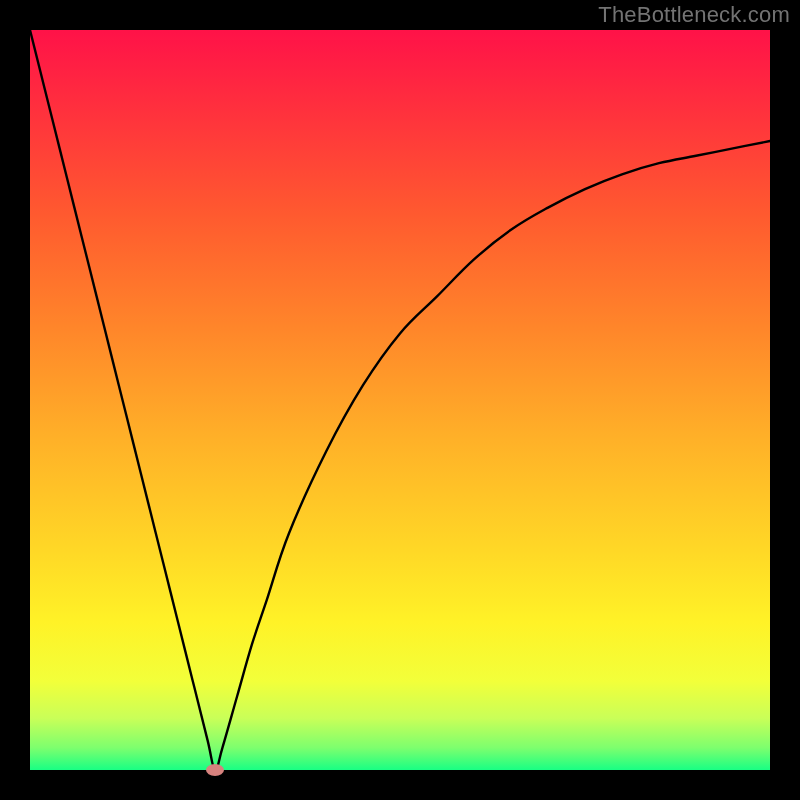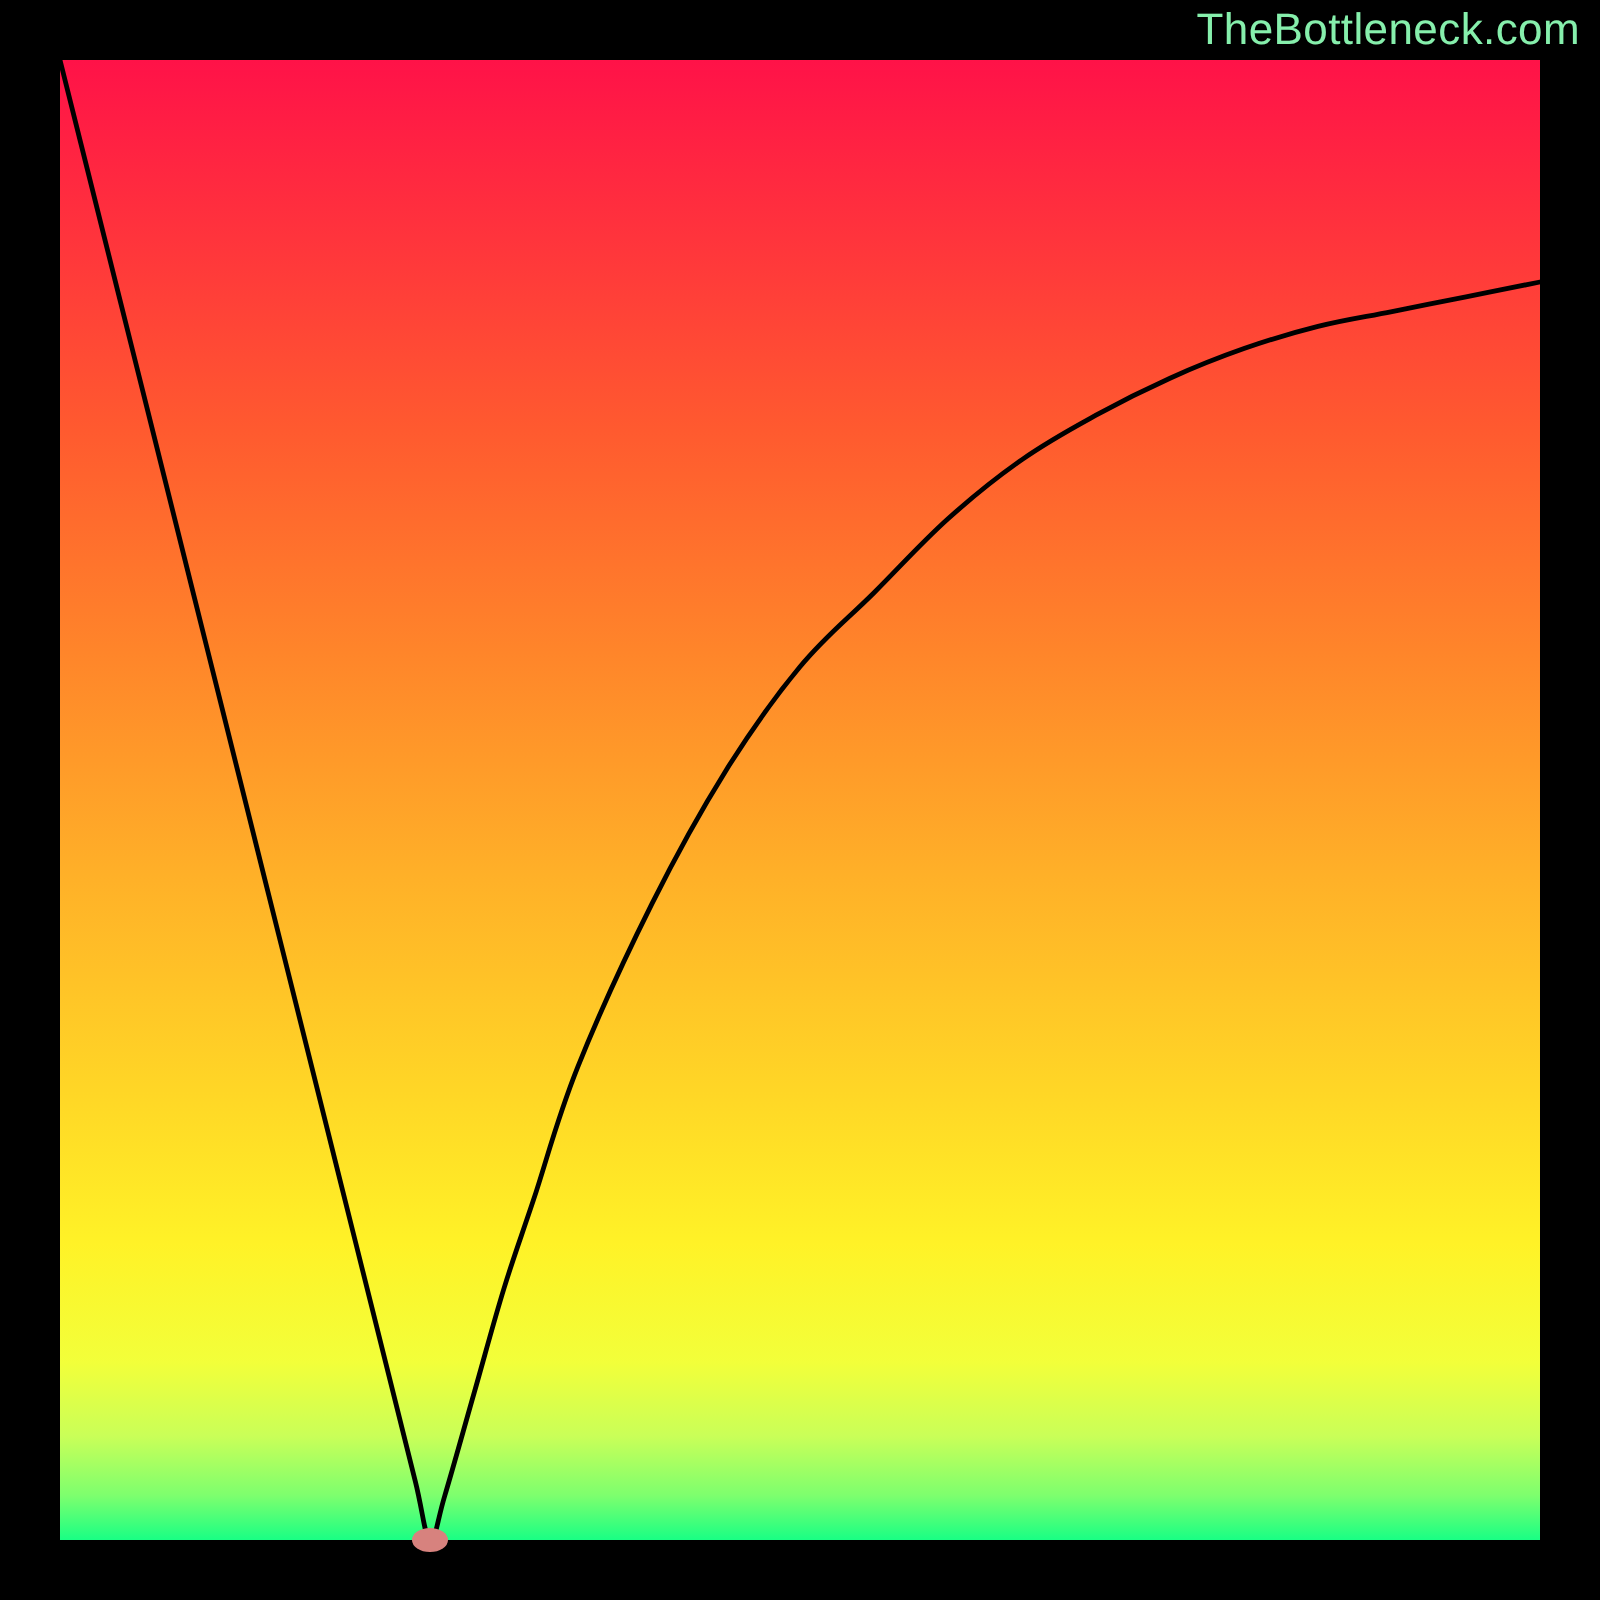--- a/index.html
+++ b/index.html
@@ -14,21 +14,21 @@
   .frame {
     position: relative;
     width: 800px;
     height: 800px;
     background: #000;
   }
   .watermark {
     position: absolute;
     top: 2px;
     right: 10px;
-    color: #86efac;
+    color: #737373;
     font-size: 22px;
     font-weight: 400;
     letter-spacing: 0.2px;
     z-index: 5;
     user-select: none;
   }
   svg {
     position: absolute;
     top: 0;
     left: 0;

